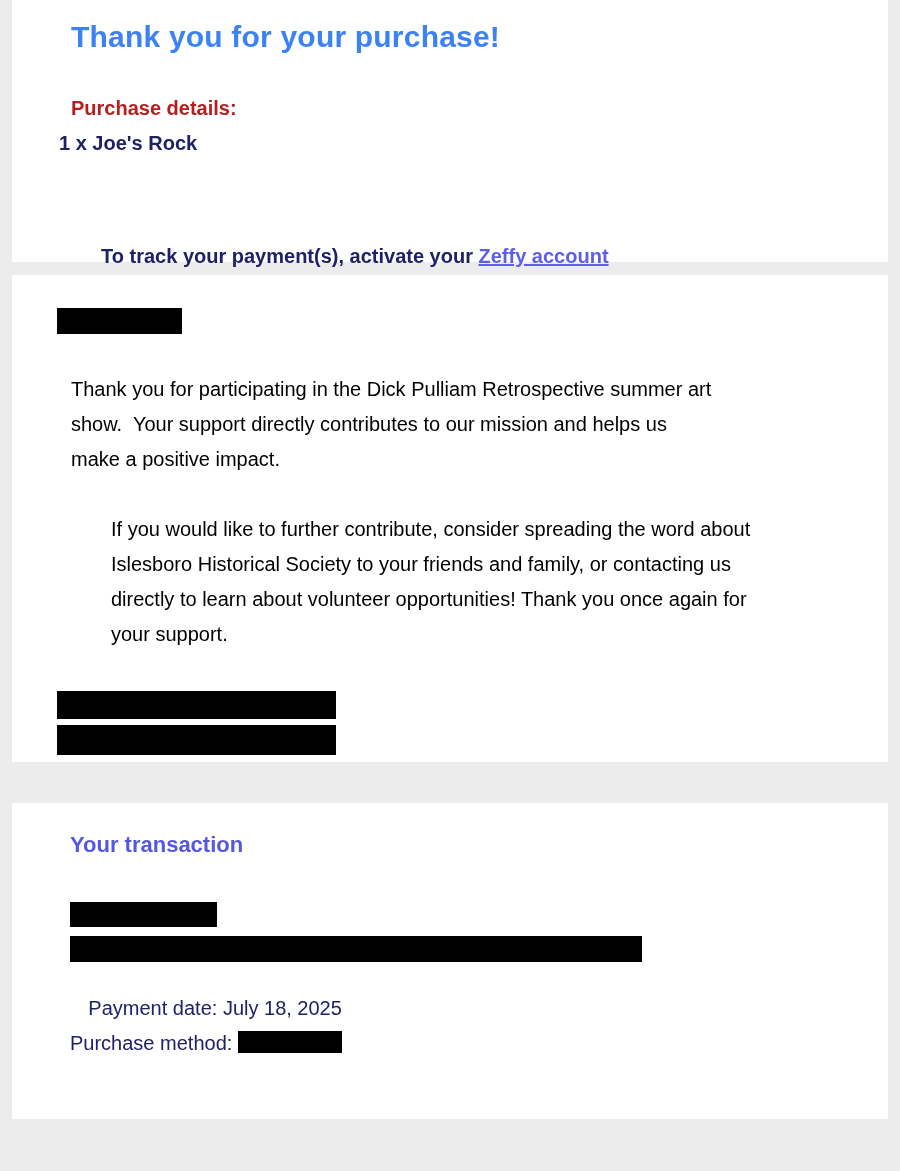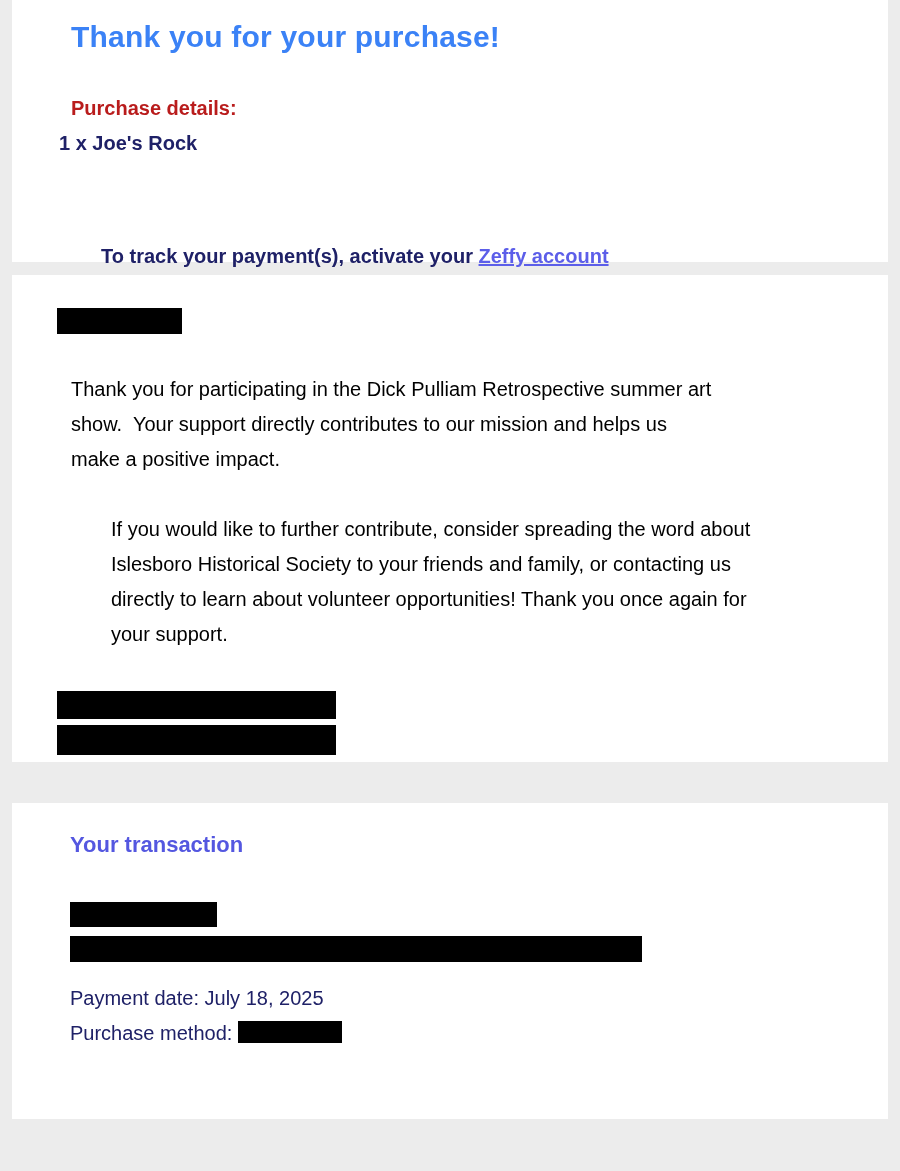--- a/index.html
+++ b/index.html
@@ -73,21 +73,21 @@
     font-size: 22px; font-weight: bold;
     color: #5457e0;
   }
   .info-block {
     left: 58px;
     font-size: 20px;
     line-height: 35px;
     color: #1f2167;
     white-space: pre-wrap;
   }
-  #payment-block { top: 178px; }
+  #payment-block { top: 188px; text-align: right; }
   #amounts-block { top: 286px; }
   .inline-redaction {
     display: inline-block;
     width: 104px; height: 22px;
     background: #000000;
     vertical-align: -3px;
   }
 </style>
 </head>
 <body>

